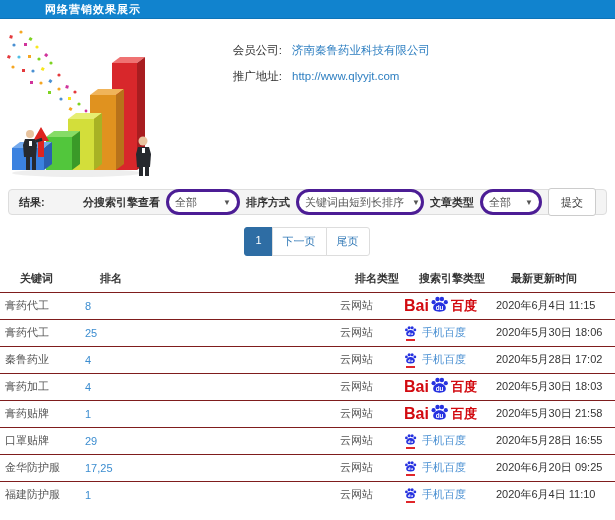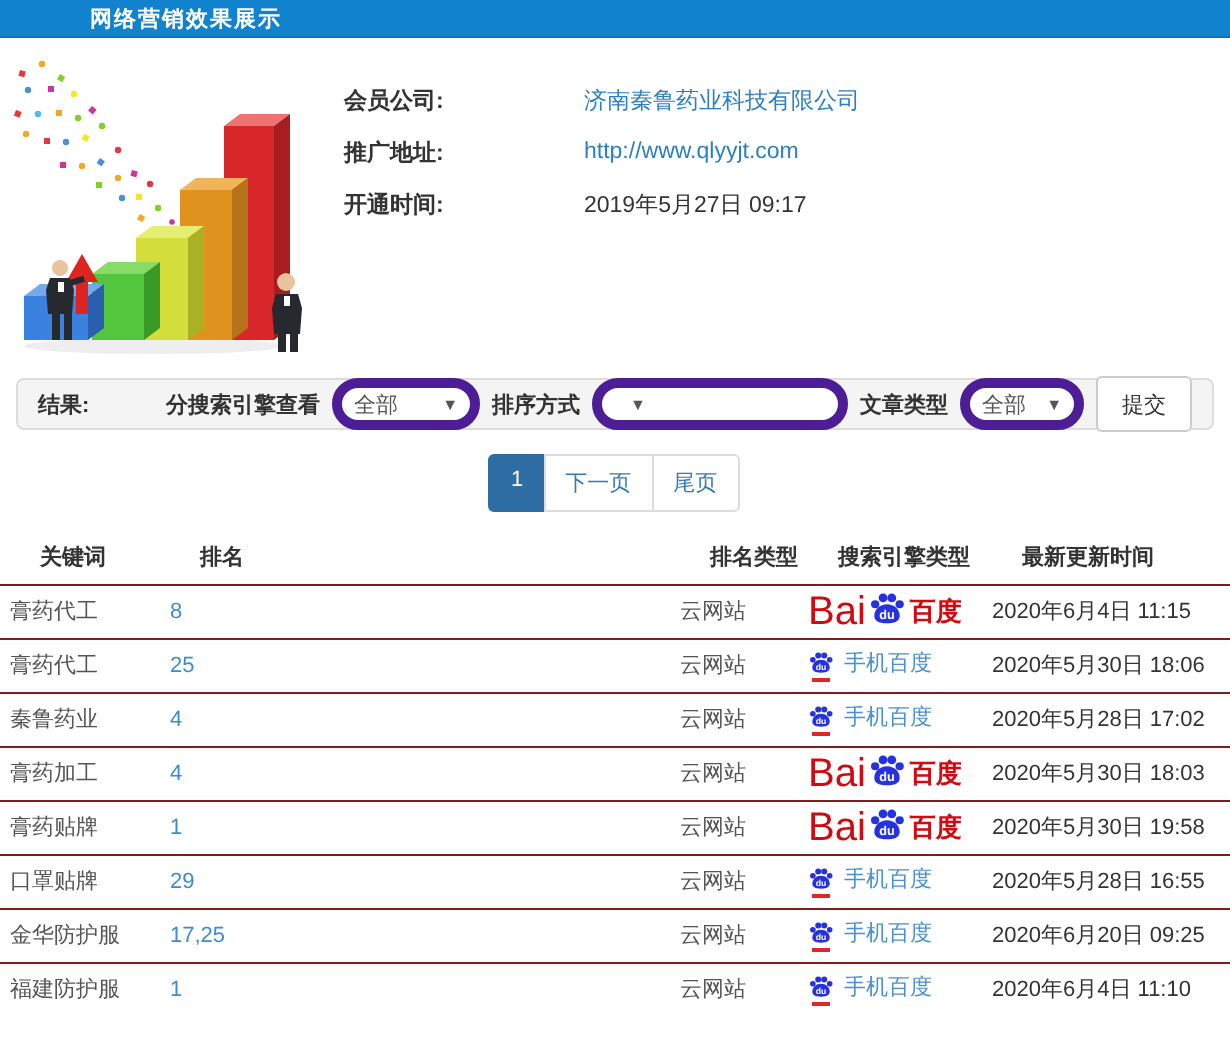--- a/index.html
+++ b/index.html
@@ -12,34 +12,34 @@
     font-family:"Liberation Sans","DejaVu Sans",sans-serif;color:#333}
   
   .topbar{height:19px;background:var(--header-bg);display:flex;align-items:center;
     border-bottom:1px solid #0e74b8}
   .topbar .title{color:#fff;font-size:11px;font-weight:bold;margin-left:45px;letter-spacing:1px}
   
   .info-section{display:flex;height:164px;padding-top:8px}
   .illu{width:170px;height:152px;flex:0 0 170px;margin-left:2px}
   .fields{padding-top:10px}
   .field-row{display:flex;align-items:center;height:26px;font-size:11.5px}
-  .field-label{width:110px;text-align:left;font-weight:bold;color:#333;flex:0 0 110px}
+  .field-label{width:110px;text-align:right;font-weight:normal;color:#333;flex:0 0 110px}
   .field-value{margin-left:10px}
   .v-link{color:var(--link);text-decoration:none;cursor:pointer}
   .v-plain{color:#333}
   .v-red{color:var(--highlight)}
   .v-suffix{color:var(--link)}
   
   .filter-panel{margin:6px 8px 0 8px;height:24px;background:#f4f4f4;border:1px solid #ddd;
     border-radius:4px;display:flex;align-items:center;justify-content:space-between;
     padding:12px 10px;font-size:11px}
   .result-label{font-weight:bold;color:#333}
   .controls{display:flex;align-items:center;gap:6px}
   .ctl-label{font-weight:bold;color:#333;white-space:nowrap}
-  .select{background:#fff;border:5px solid #4c1d95;border-radius:13px;height:26px;
+  .select{background:#fff;border:3px solid #4c1d95;border-radius:13px;height:26px;
     display:flex;align-items:center;justify-content:space-between;padding:0 6px;
     color:#555;cursor:pointer;white-space:nowrap}
   .select .caret{font-size:8px;color:#555;margin-left:8px}
   .sel-engine{width:74px}.sel-sort{width:128px}.sel-type{width:62px}
   .submit-btn{height:28px;background:#fff;border:1px solid #ccc;border-radius:3px;
     padding:0 12px;font-size:11px;color:#333;cursor:pointer}
   
   .pagination{display:flex;width:fit-content;margin:12px auto 10px auto;font-size:11px}
   .page-item{border:1px solid #ddd;background:#fff;color:#337ab7;padding:6px 10px;
     cursor:pointer;margin-left:-1px;text-decoration:none}
@@ -48,21 +48,21 @@
   .page-item.last{border-radius:0 3px 3px 0}
   
   table{width:100%;border-collapse:collapse;font-size:11px;table-layout:fixed}
   th{font-weight:bold;color:#333;text-align:left;height:26px;padding:0 0 0 20px}
   td{height:27px;border-top:1px solid #7f1d1d;padding:0 0 0 5px;color:#555;overflow:hidden;white-space:nowrap}
   .c-kw{width:80px}.c-rank{width:255px}.c-type{width:64px}.c-eng{width:92px}.c-date{width:auto}
   td.c-date,th.th-date{color:#333}
   .rank-link{color:#3c8dd0;text-decoration:none;cursor:pointer}
   
   .logo-baidu{display:inline-flex;align-items:center;line-height:1}
-  .logo-baidu .bai{color:var(--baidu-red);font-size:20px;font-weight:normal;letter-spacing:0}
+  .logo-baidu .bai{color:var(--baidu-red);font-size:16px;font-weight:bold;letter-spacing:0}
   .logo-baidu .bdu{color:var(--baidu-red);font-size:13px;font-weight:bold;margin-left:1px}
   .logo-baidu svg{margin:0 1px 3px 1px}
   .logo-mobile{display:inline-flex;align-items:center;line-height:1}
   .mpaw{display:inline-flex;flex-direction:column;align-items:center;margin-right:5px}
   .mbar{display:block;width:9px;height:2px;background:#e0262a;margin-top:1px}
   .mtext{color:var(--mobile-blue);font-size:11px}
 </style>
 </head>
 <body>
 
@@ -156,37 +156,34 @@
 
   <div class="fields">
     <div class="field-row">
       <span class="field-label">会员公司:</span>
       <a class="field-value v-link">济南秦鲁药业科技有限公司</a>
     </div>
     <div class="field-row">
       <span class="field-label">推广地址:</span>
       <a class="field-value v-link">http://www.qlyyjt.com</a>
     </div>
-    <div class="field-row">
-      <span class="field-label">开通时间:</span>
-      <span class="field-value v-plain">2019年5月27日 09:17</span>
-    </div>
   </div>
 </div>
 
 <div class="filter-panel">
   <span class="result-label">结果:</span>
   <div class="controls">
     <span class="ctl-label">分搜索引擎查看</span>
     <div class="select sel-engine">
       <span>全部</span>
       <span class="caret">▼</span>
     </div>
     <span class="ctl-label">排序方式</span>
     <div class="select sel-sort">
+      <span>关键词由短到长排序</span>
       <span class="caret">▼</span>
     </div>
     <span class="ctl-label">文章类型</span>
     <div class="select sel-type">
       <span>全部</span>
       <span class="caret">▼</span>
     </div>
     <button class="submit-btn">提交</button>
   </div>
 </div>
@@ -303,21 +300,21 @@
       <circle cx="4.5" cy="9" r="2.6"></circle>
                 <circle cx="9.5" cy="5" r="2.8"></circle>
       <circle cx="15" cy="5" r="2.8"></circle>
                 <circle cx="20" cy="9" r="2.6"></circle>
       <path d="M12 9c-4.5 0-8 3.2-8 7.2 0 3 2.2 4.8 8 4.8s8-1.8 8-4.8C20 12.2 16.5 9 12 9z"></path>
     </g>
     <text x="12" y="18.5" fill="#fff" font-size="8" font-weight="bold" text-anchor="middle" font-family="Liberation Sans, sans-serif">du</text>
   </svg>
             <b class="bdu">百度</b>
           </span></td>
-        <td class="c-date"><span>2020年5月30日 19:58</span></td>
+        <td class="c-date"><span>2020年5月30日 21:58</span></td>
       </tr>
       <tr>
         <td class="c-kw"><span>口罩贴牌</span></td>
         <td class="c-rank"><a class="rank-link">29</a></td>
         <td class="c-type"><span>云网站</span></td>
         <td class="c-eng"><span class="logo-mobile">
       <span class="mpaw">
               <svg width="13" height="13" viewBox="0 0 24 24">
     <g fill="var(--baidu-blue)">
       <circle cx="4.5" cy="9" r="2.6"></circle>

